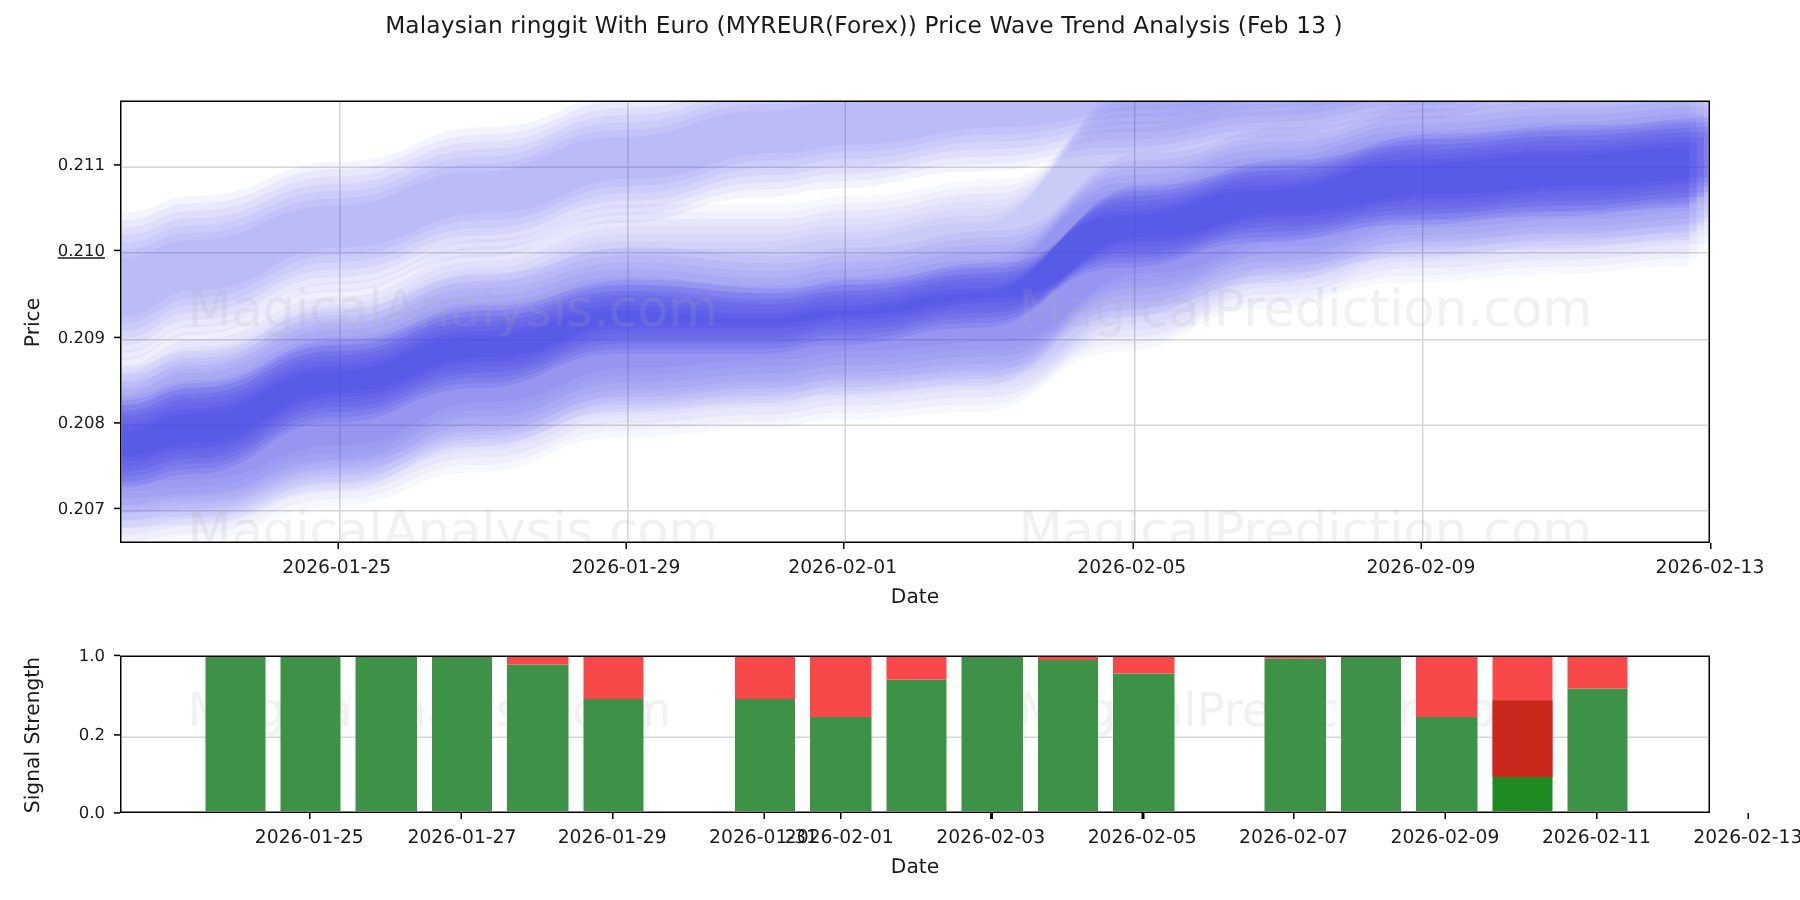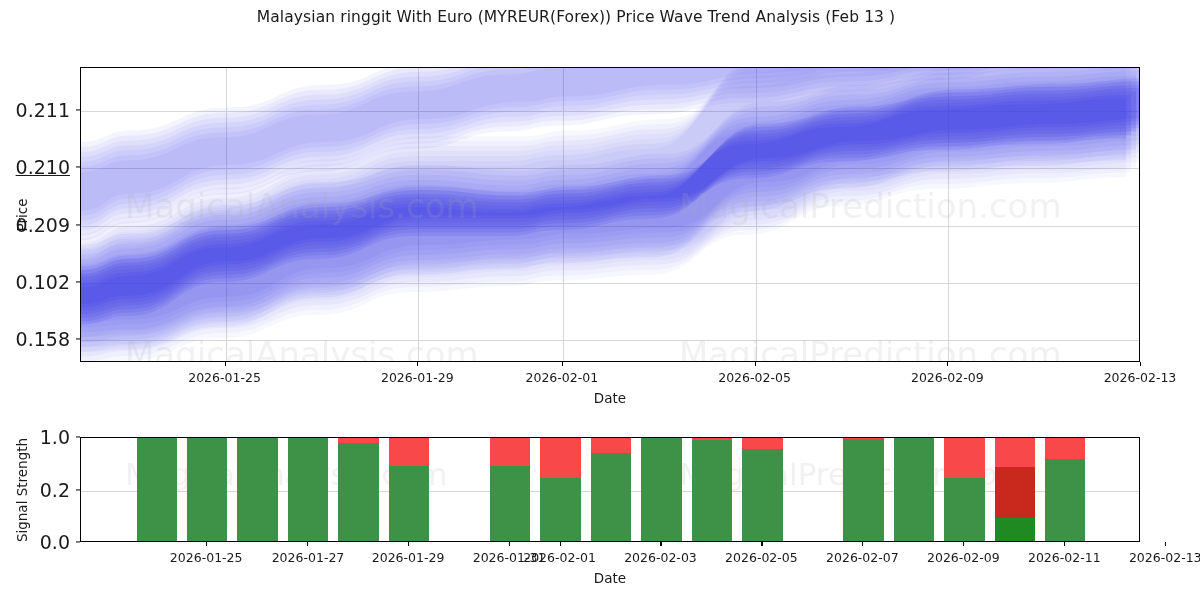--- a/index.html
+++ b/index.html
@@ -61,21 +61,21 @@
   .gridline-v {
     position: absolute; top: 0; bottom: 0;
     width: 1px; background: #d6d6d6;
   }
 
   
   .ytick-label {
     position: absolute;
     right: 0;
     text-align: right;
-    font-size: 19px;
+    font-size: 11px;
     color: #1a1a1a;
     transform: translateY(-50%);
     white-space: nowrap;
   }
   .ytick-mark {
     position: absolute;
     width: 4px; height: 1.1px;
     background: #000;
     transform: translateY(-50%);
   }
@@ -175,23 +175,23 @@
           <path d="M 0.00 165.62 C 24.71 165.62 24.71 148.43 49.42 148.43 C 98.22 148.43 98.22 119.79 147.02 119.79 C 195.82 119.79 195.82 91.15 244.62 91.15 C 293.42 91.15 293.42 68.24 342.22 68.24 C 391.02 68.24 391.02 68.24 439.82 68.24 C 464.53 68.24 464.53 62.51 489.24 62.51 C 538.04 62.51 538.04 51.05 586.84 51.05 C 635.64 51.05 635.64 -11.96 684.45 -11.96 C 733.25 -11.96 733.25 -23.41 782.05 -23.41 C 830.85 -23.41 830.85 -40.60 879.65 -40.60 C 928.45 -40.60 928.45 -52.05 977.25 -52.05 C 1026.05 -52.05 1026.05 -57.78 1074.85 -57.78 L 1074.85 79.69 C 1026.05 79.69 1026.05 85.42 977.25 85.42 C 928.45 85.42 928.45 91.15 879.65 91.15 C 830.85 91.15 830.85 108.33 782.05 108.33 C 733.25 108.33 733.25 136.97 684.45 136.97 C 635.64 136.97 635.64 177.07 586.84 177.07 C 538.04 177.07 538.04 182.80 489.24 182.80 C 464.53 182.80 464.53 188.53 439.82 188.53 C 391.02 188.53 391.02 194.26 342.22 194.26 C 293.42 194.26 293.42 217.17 244.62 217.17 C 195.82 217.17 195.82 240.08 147.02 240.08 C 98.22 240.08 98.22 262.99 49.42 262.99 C 24.71 262.99 24.71 268.72 0.00 268.72 Z" fill="#3c3cf0" fill-opacity="0.045" stroke="none"></path>
         </svg>
         <div class="watermark " style="left: 44px; top: 118px;">MagicalAnalysis.com</div>
         <div class="watermark " style="left: 598px; top: 118px;">MagicalPrediction.com</div>
         <div class="watermark " style="left: 44px; top: 266px;">MagicalAnalysis.com</div>
         <div class="watermark " style="left: 598px; top: 266px;">MagicalPrediction.com</div>
       </div>
   </div>
   <div id="price-decor">
       <div class="ytick-mark" style="left: 76px; top: 339.087px;"></div>
-      <div class="ytick-label" style="width: 70px; left: 0px; top: 339.087px;">0.158</div>
+      <div class="ytick-label" style="width: 70px; left: 0px; top: 339.087px;">0.207</div>
       <div class="ytick-mark" style="left: 76px; top: 281.806px;"></div>
-      <div class="ytick-label" style="width: 70px; left: 0px; top: 281.806px;">0.102</div>
+      <div class="ytick-label" style="width: 70px; left: 0px; top: 281.806px;">0.208</div>
       <div class="ytick-mark" style="left: 76px; top: 224.524px;"></div>
       <div class="ytick-label" style="width: 70px; left: 0px; top: 224.524px;">0.209</div>
       <div class="ytick-mark" style="left: 76px; top: 167.243px;"></div>
       <div class="ytick-label" style="width: 70px; left: 0px; top: 167.243px; text-decoration: underline;">0.210</div>
       <div class="ytick-mark" style="left: 76px; top: 109.961px;"></div>
       <div class="ytick-label" style="width: 70px; left: 0px; top: 109.961px;">0.211</div>
       <div class="xtick-mark" style="left: 224.545px; top: 362px;"></div>
       <div class="xtick-label" style="left: 224.545px; top: 370px;">2026-01-25</div>
       <div class="xtick-mark" style="left: 417.273px; top: 362px;"></div>
       <div class="xtick-label" style="left: 417.273px; top: 370px;">2026-01-29</div>

